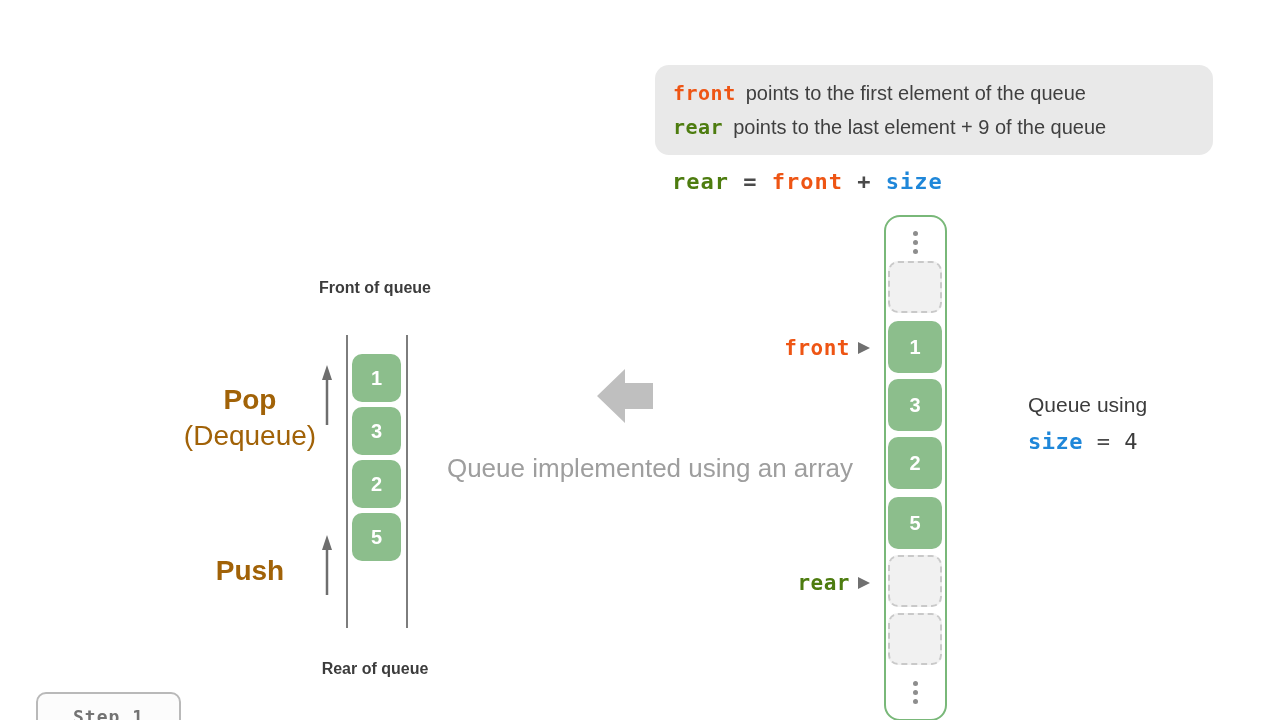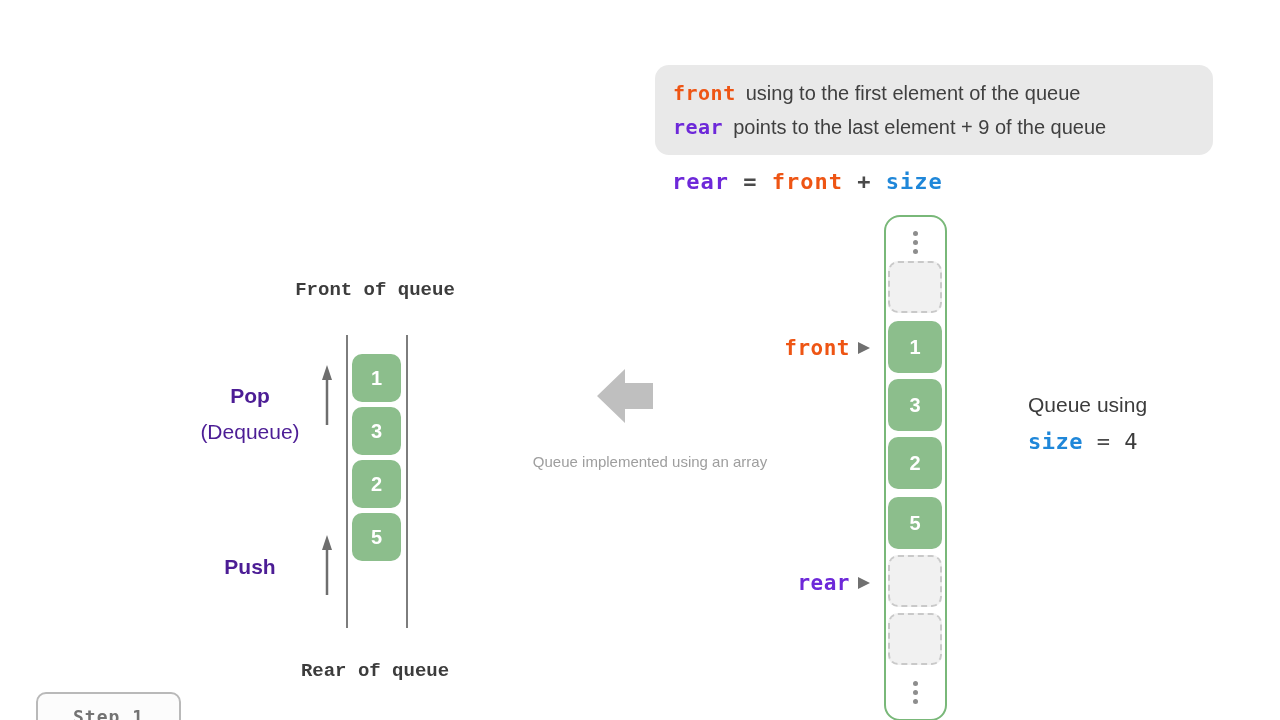--- a/index.html
+++ b/index.html
@@ -12,49 +12,49 @@
 
   
   .legend-box {
     position:absolute; left:655px; top:17px; width:558px; height:90px;
     background:#e9e9e9; border-radius:14px; display:flex; flex-direction:column;
     justify-content:center; padding:0 18px; gap:10px;
   }
   .legend-line { display:flex; align-items:baseline; gap:10px; font-size:20px; color:#3f3f3f; }
   .legend-line .kw { font-size:20px; letter-spacing:0.5px; }
   .kw-front { color:#ee5514; }
-  .kw-rear  { color:#6d28d9; }
+  .kw-rear  { color:#4d7c0f; }
   .kw-size  { color:#1f87d9;text-align:center; }
 
   
   .formula {
     position:absolute; left:672px; top:121px; font-size:22px; letter-spacing:1px;
     display:flex; align-items:baseline; white-space:pre;
   }
   .formula .op { color:#4a4a4a; }
 
   
-  .lbl-title { position:absolute; width:200px; text-align:center; font-weight:bold; font-size:19px; color:#3c3c3c;font-family:Liberation Mono, monospace; }
+  .lbl-title { position:absolute; width:200px; text-align:center; font-weight:bold; font-size:16px; color:#3c3c3c; }
   .front-title { left:275px; top:231px; }
   .rear-title  { left:275px; top:612px; }
   .channel-line { position:absolute; width:2px; height:293px; top:287px; background:#7d7d7d; }
   .line-left  { left:346px; }
   .line-right { left:406px; }
   .lcell {
     position:absolute; left:352px; width:49px; height:48px; border-radius:10px;
     background:#8cbe8c; color:#ffffff; font-weight:bold; font-size:20px;
     display:flex; align-items:center; justify-content:center;
   }
-  .side-label { position:absolute; left:150px; width:200px; text-align:center; font-size:21px; color:#4c1d95; }
+  .side-label { position:absolute; left:150px; width:200px; text-align:center; font-size:28px; color:#a16207; }
   .side-label.b { font-weight:bold; }
   .op-arrow { position:absolute; left:320px; }
 
   
   .block-arrow { position:absolute; left:597px; top:319px; }
-  .caption { position:absolute; left:440px; top:405px; width:420px; text-align:center; font-size:15px; color:#9e9e9e; }
+  .caption { position:absolute; left:440px; top:405px; width:420px; text-align:center; font-size:26px; color:#9e9e9e; }
 
   
   .array-box {
     position:absolute; left:884px; top:167px; width:63px; height:506px;
     border:2px solid #79b879; border-radius:16px; background:#ffffff;
   }
   .dots { position:absolute; left:0; width:100%; display:flex; flex-direction:column; align-items:center; gap:4px; }
   .dots span { width:5px; height:5px; border-radius:50%; background:#8d8d8d; }
   .dots-top { top:14px; }
   .dots-bottom { top:464px; }
@@ -97,21 +97,21 @@
   }
 </style>
 </head>
 <body>
 
 <div class="canvas">
 
   <div class="legend-box">
     <div class="legend-line">
       <span class="mono kw kw-front">front</span>
-      <span>using to the first element of the queue</span>
+      <span>points to the first element of the queue</span>
     </div>
     <div class="legend-line">
       <span class="mono kw kw-rear">rear</span>
       <span>points to the last element + 9 of the queue</span>
     </div>
   </div>
 
   <div class="formula mono">
     <span class="kw-rear">rear</span>
     <span class="op"> = </span>

